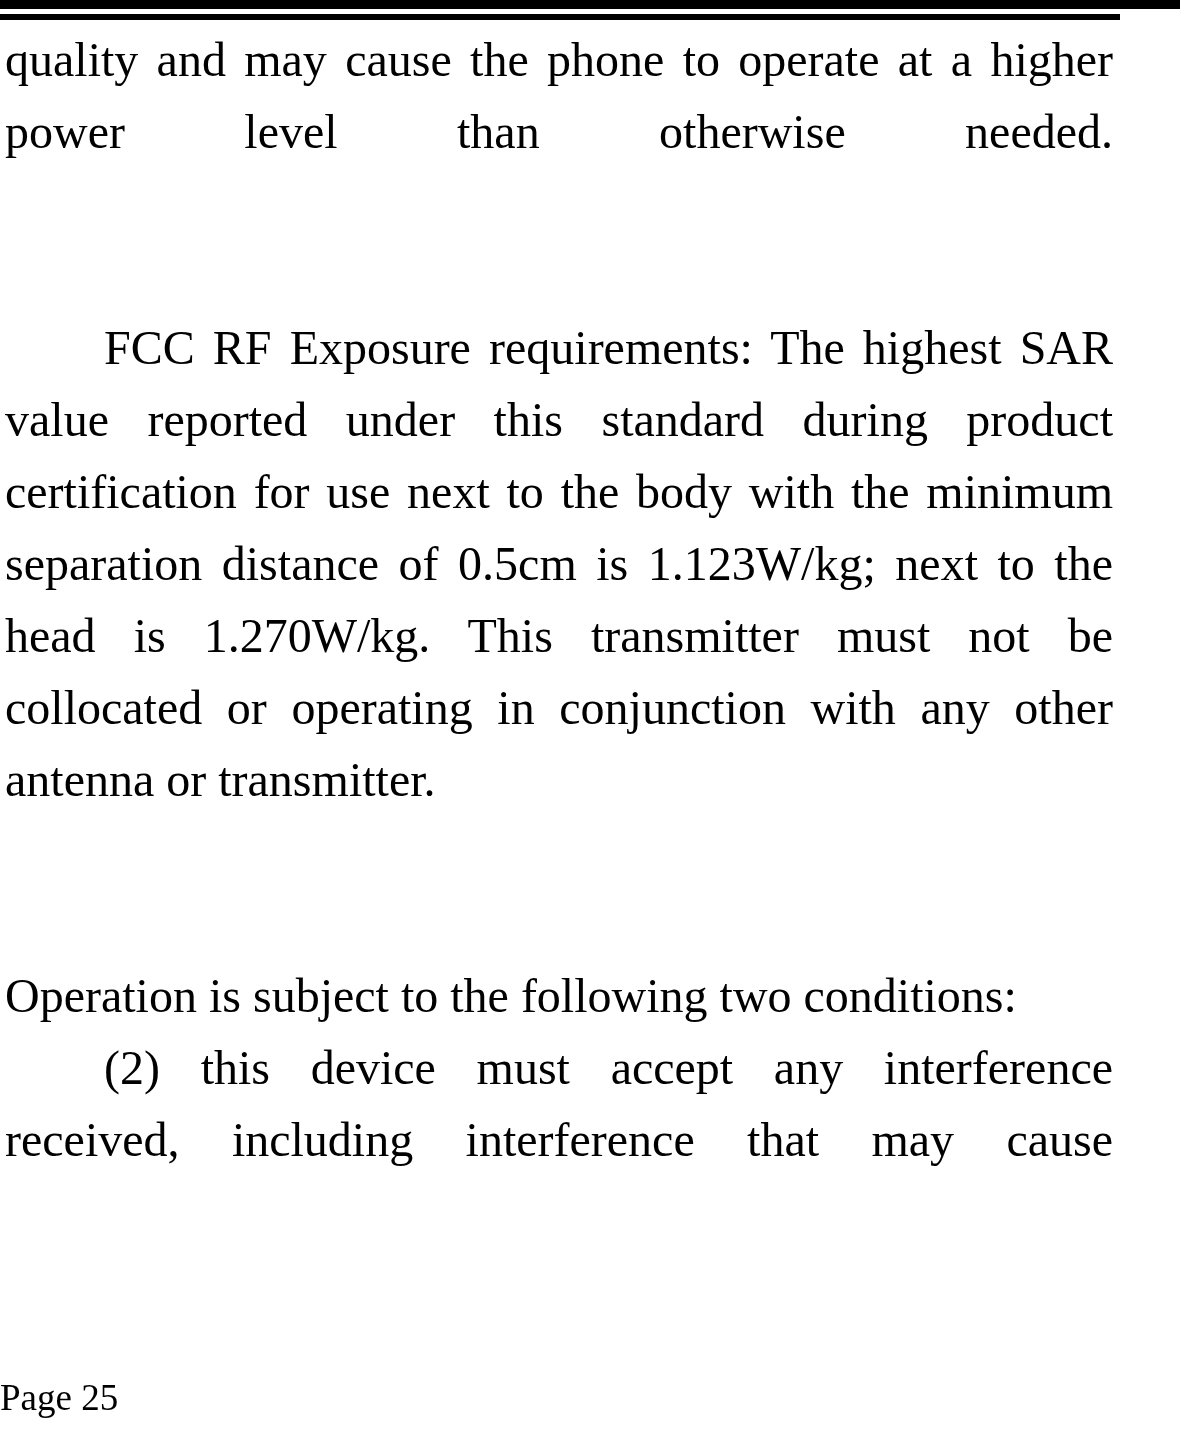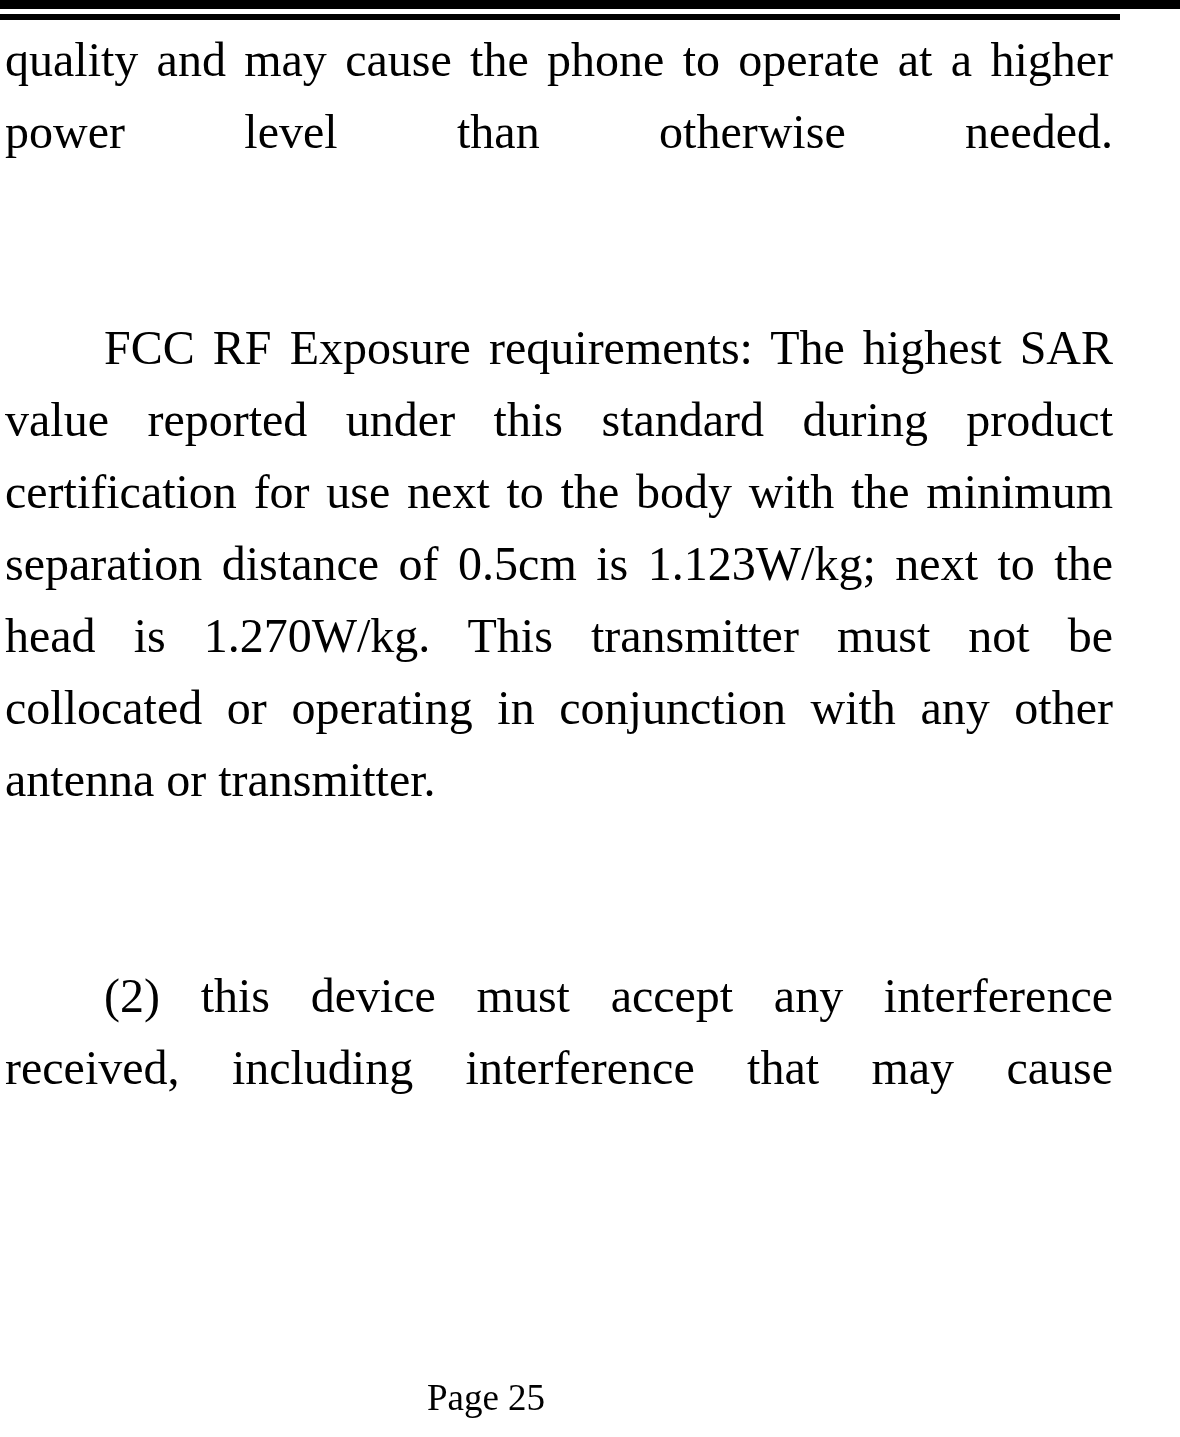--- a/index.html
+++ b/index.html
@@ -83,21 +83,20 @@
 
   .spacer-1 { height: 72px; }
   .spacer-2 { height: 144px; }
 
   
   .footer {
     position: absolute;
     left: 0;
     top: 1375px;
     width: 972px;
-    text-align: center;
   }
   .footer .page-number {
     font-size: 37px;
     line-height: 46px;
     font-family: "Liberation Serif", "DejaVu Serif", serif;
   }
 </style>
 </head>
 <body>
 
@@ -113,20 +112,21 @@
     <p class="para stretch-last">quality and may cause the phone to operate at a higher power level than otherwise needed.</p>
 
     <div class="spacer-1"></div>
 
 
     <p class="para indent">FCC RF Exposure requirements: The highest SAR value reported under this standard during product certification for use next to the body with the minimum separation distance of 0.5cm is 1.123W/kg; next to the head is 1.270W/kg. This transmitter must not be collocated or operating in conjunction with any other antenna or transmitter.</p>
 
     <div class="spacer-2"></div>
 
 
+    <p class="para flush">Operation is subject to the following two conditions:</p>
 
 
     <p class="para indent stretch-last">(2) this device must accept any interference received, including interference that may cause</p>
 
   </div>
 
   <div class="footer">
     <span class="page-number">Page 25</span>
   </div>
 

